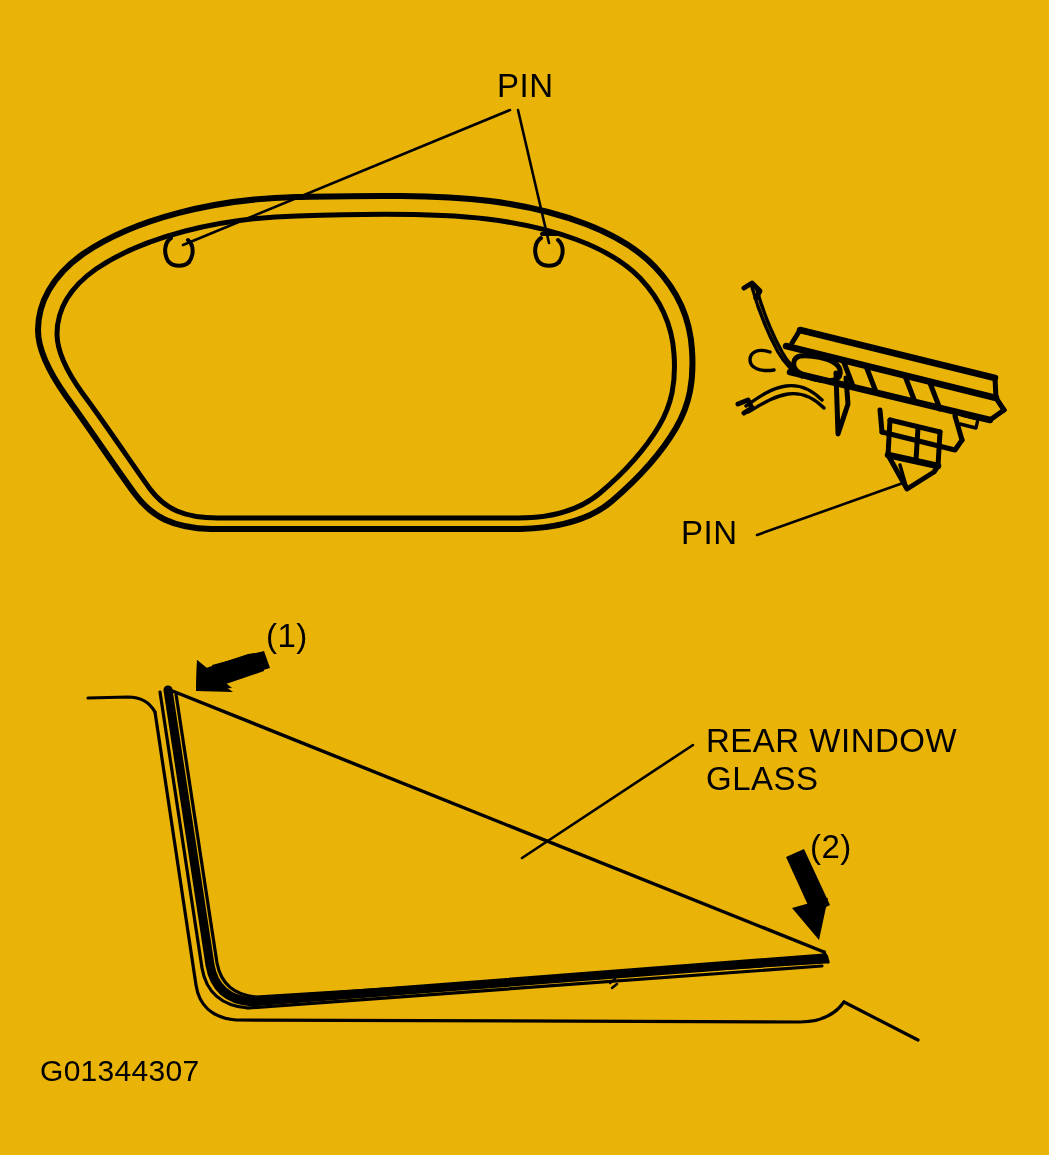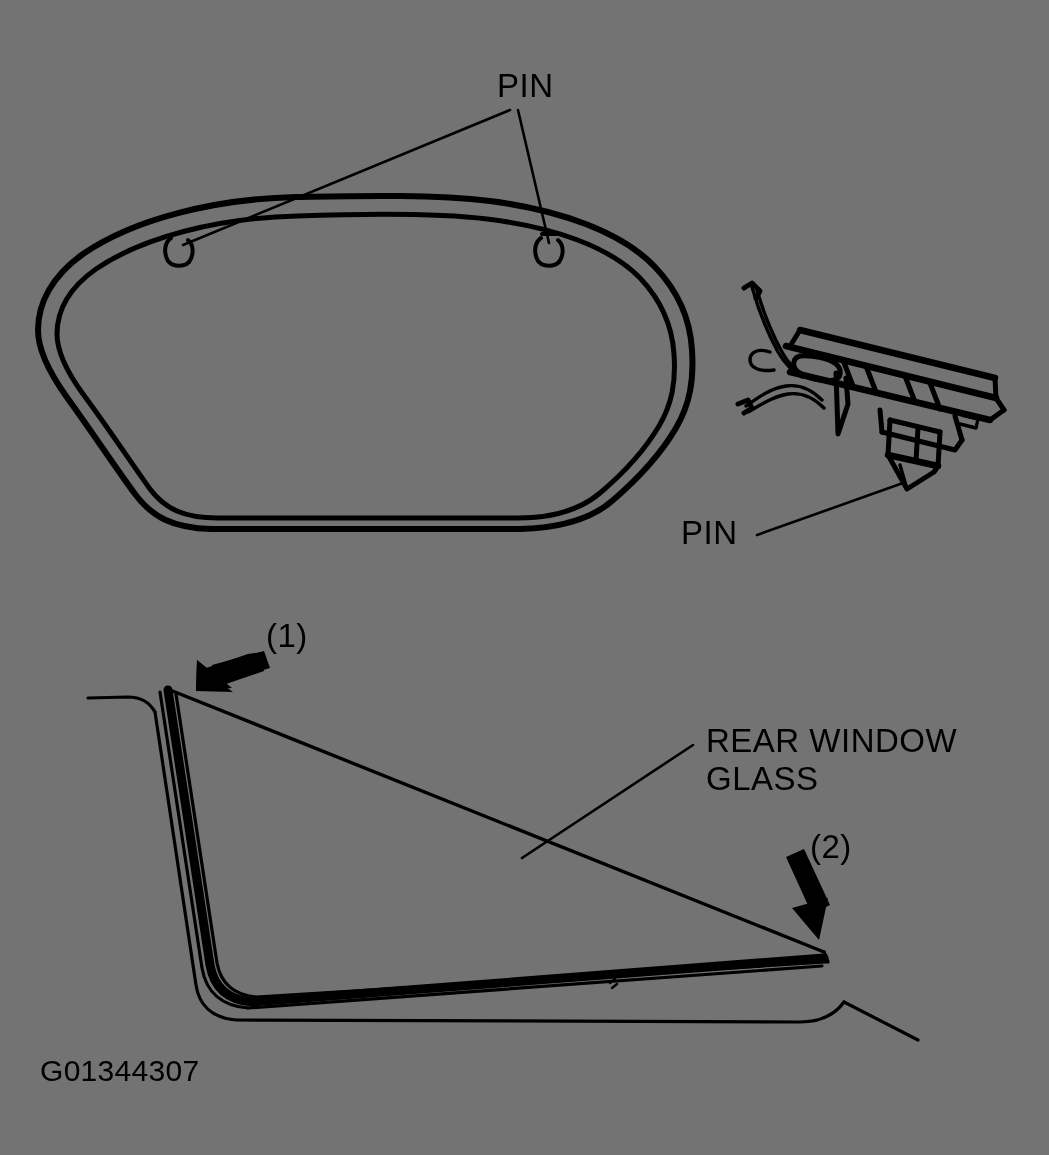--- a/index.html
+++ b/index.html
@@ -8,21 +8,21 @@
     padding: 0;
     background: #ffffff;
   }
   body {
     font-family: "Liberation Sans", sans-serif;
   }
   #figure-root {
     position: relative;
     width: 1049px;
     height: 1155px;
-    background: #737373;
+    background: #eab308;
     overflow: hidden;
   }
   #figure-svg {
     position: absolute;
     left: 0;
     top: 0;
     width: 1049px;
     height: 1155px;
     display: block;
   }

